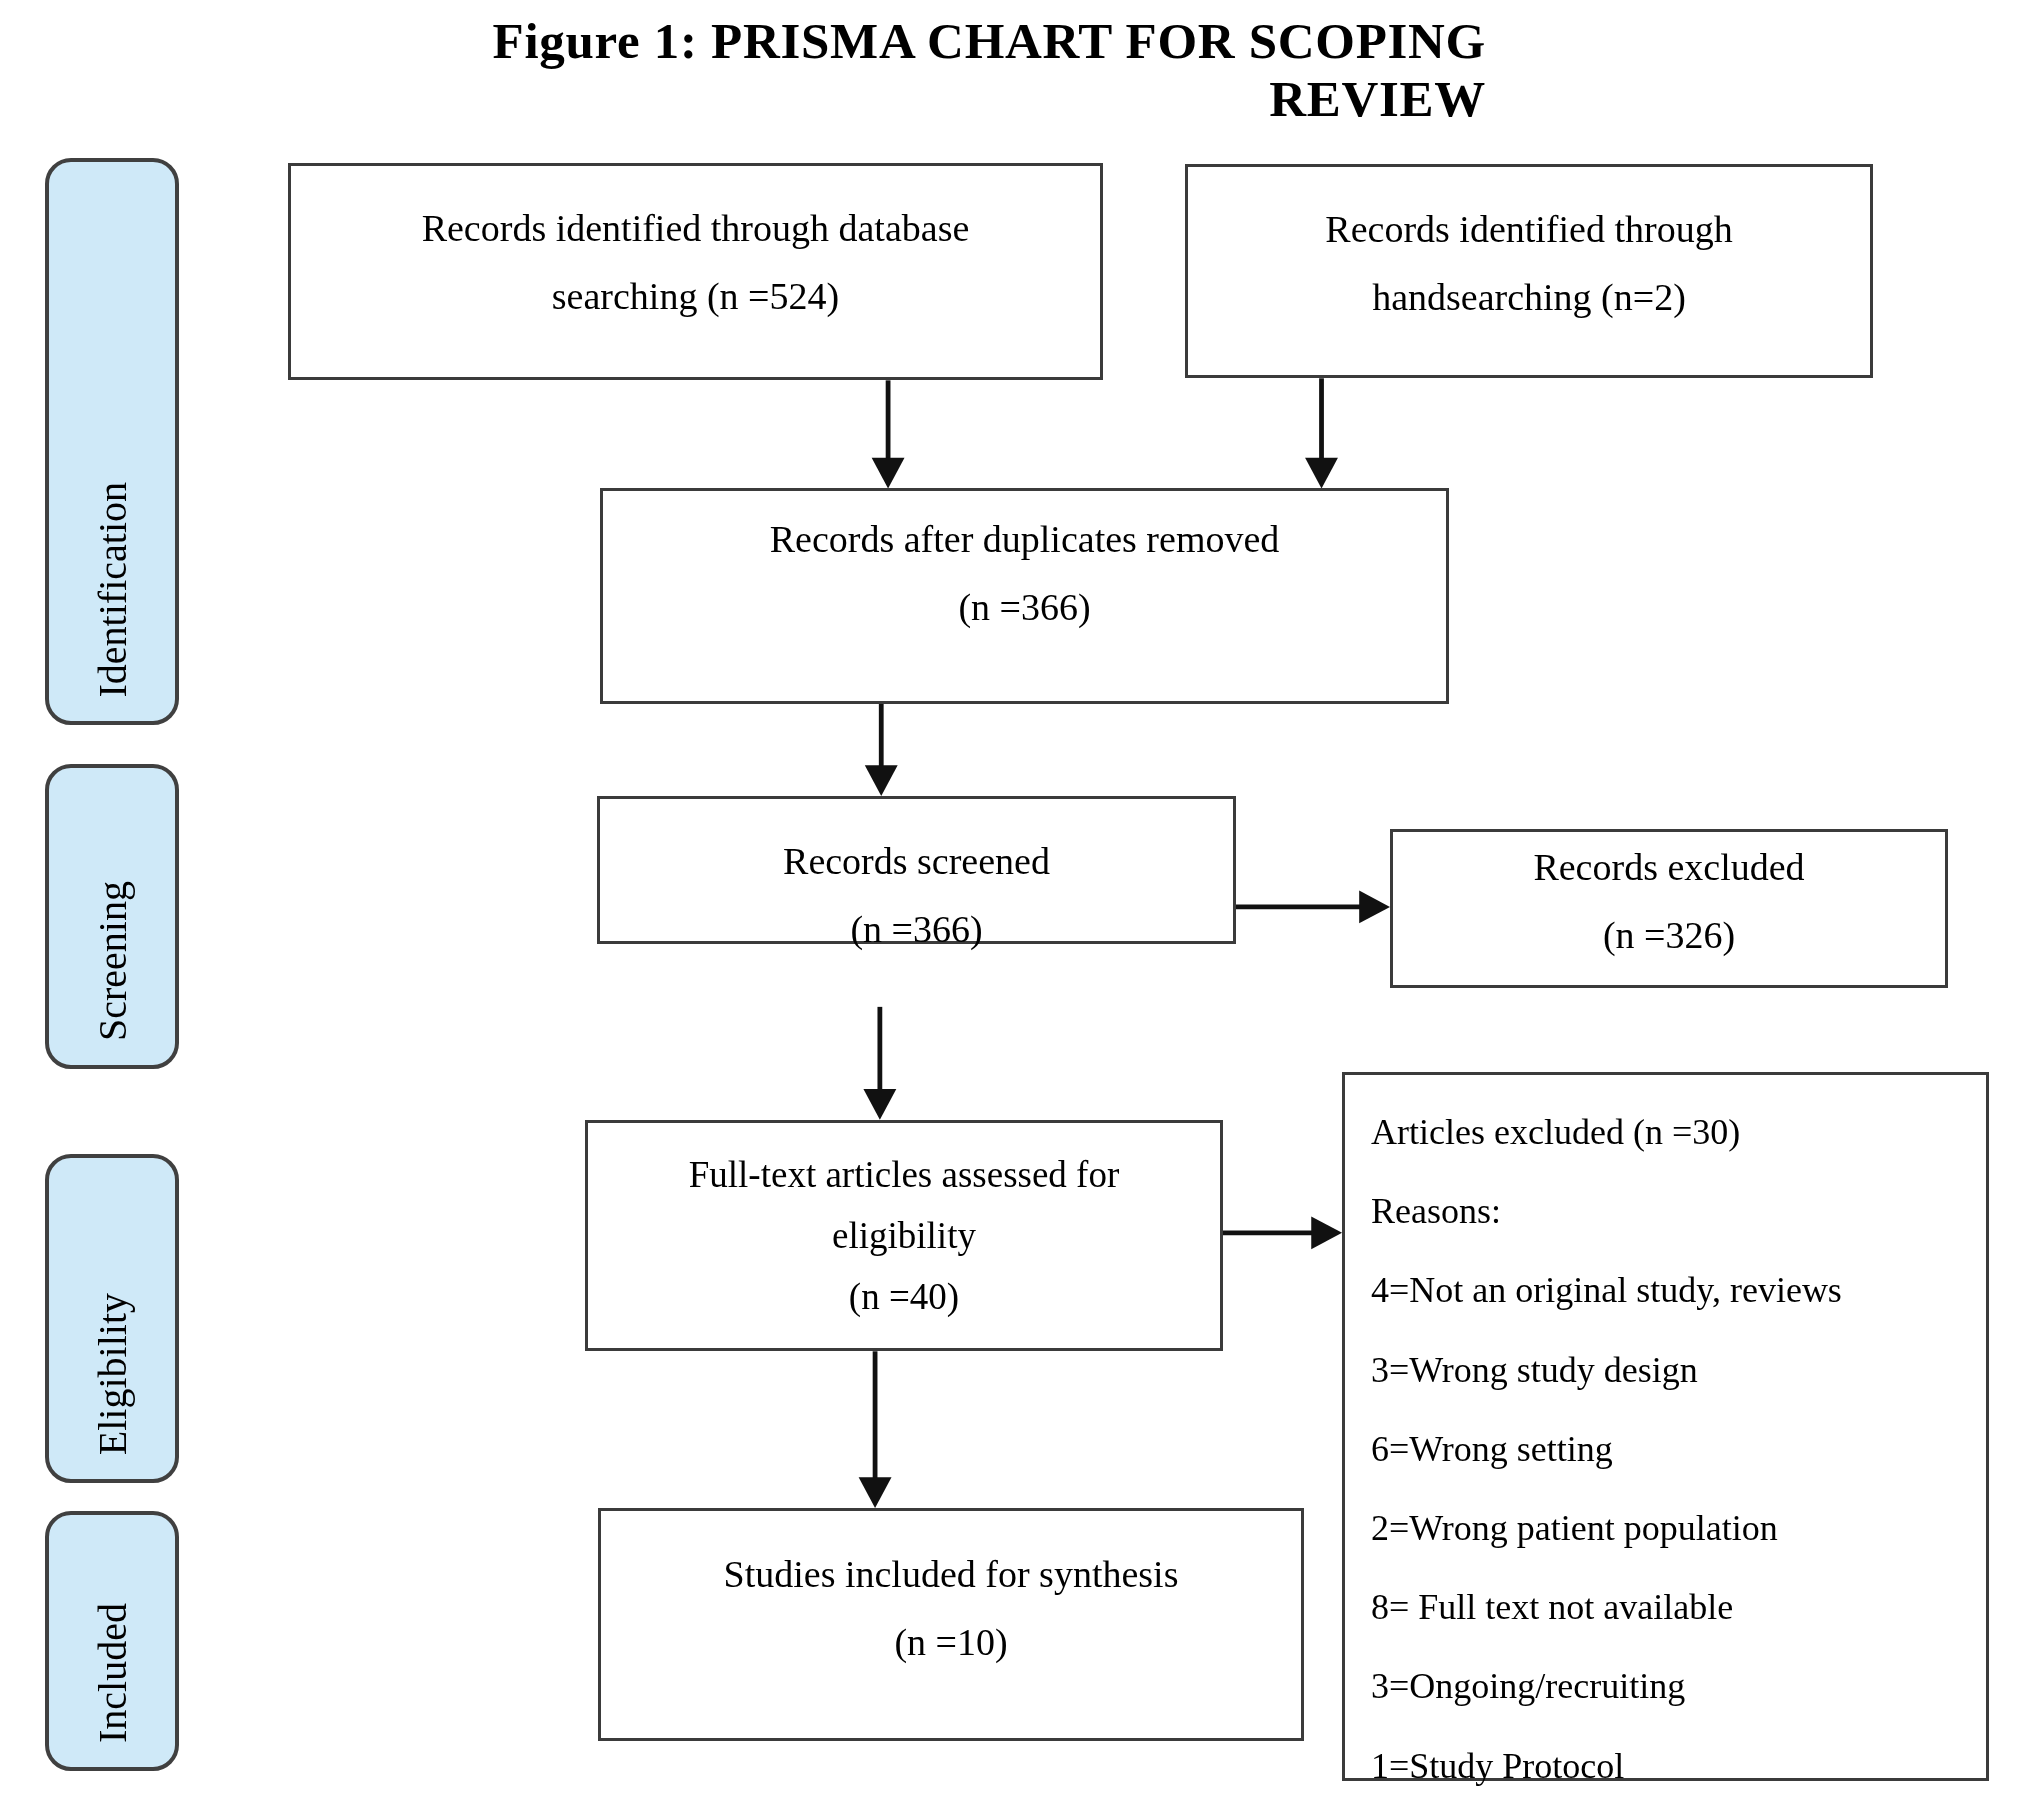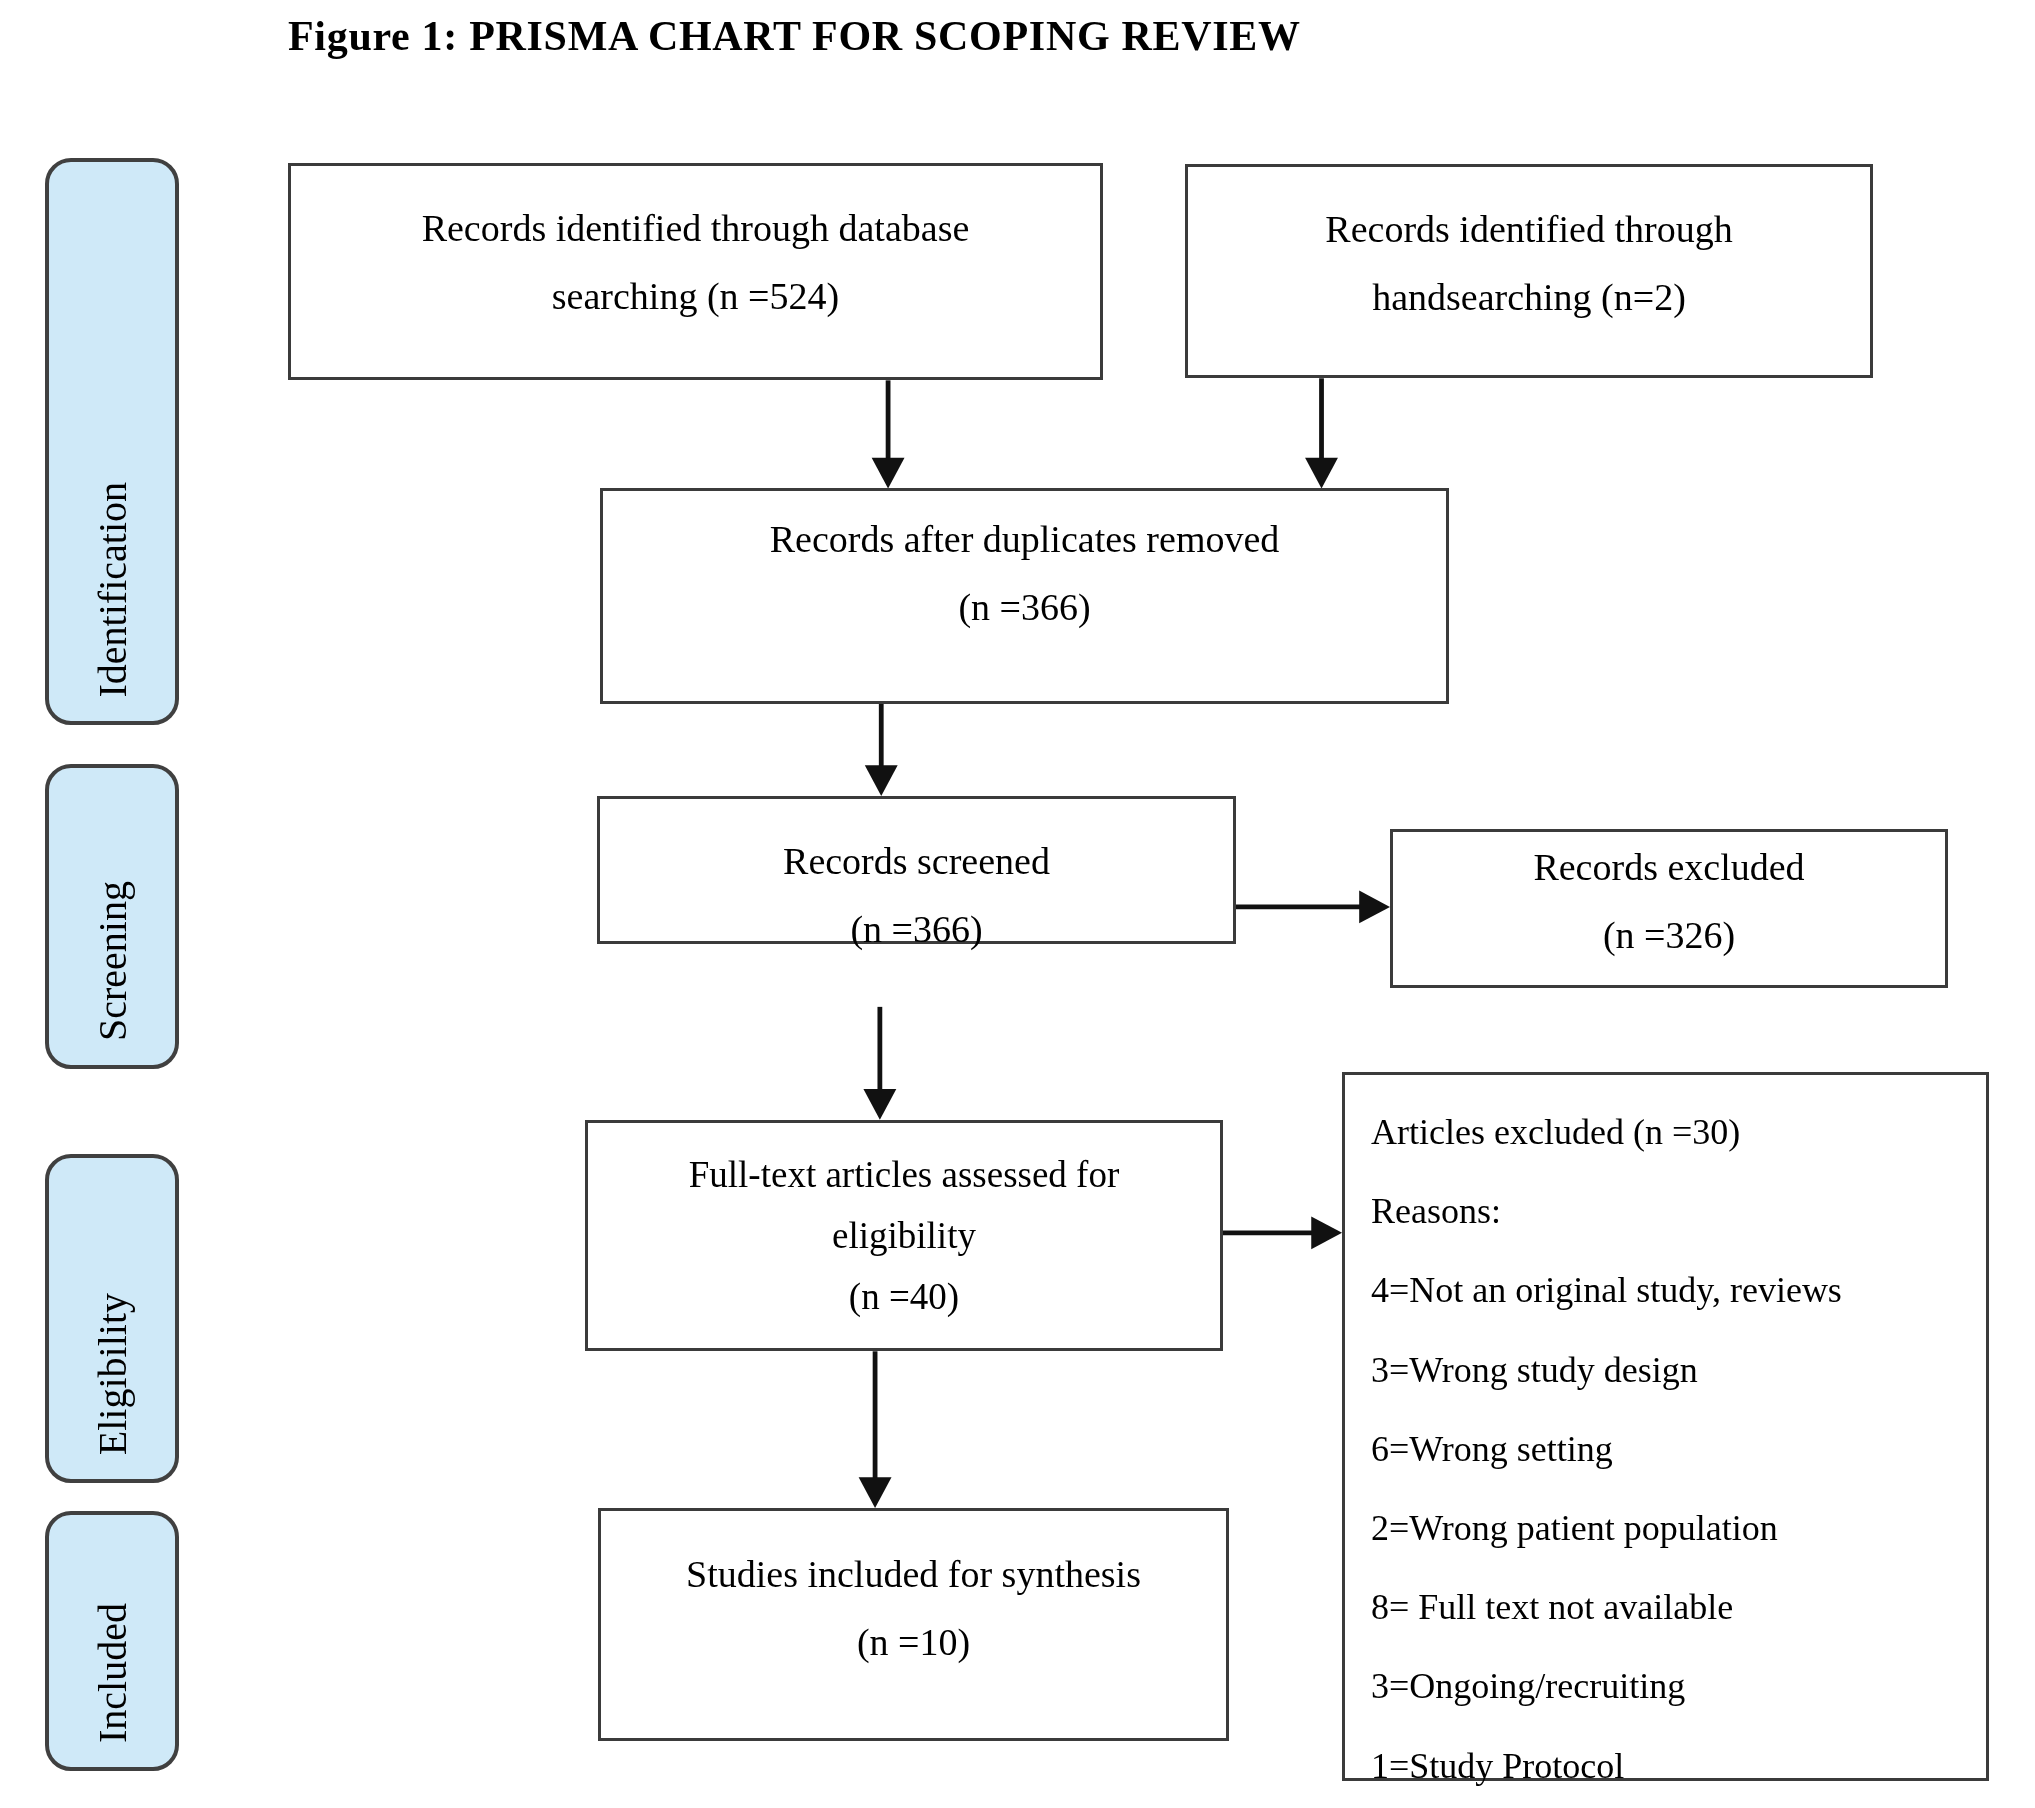--- a/index.html
+++ b/index.html
@@ -14,21 +14,21 @@
   #canvas{
     position:relative;
     width:2035px;height:1809px;
     background:var(--background);
     font-family:"Liberation Serif","DejaVu Serif",serif;
     color:var(--text);
     overflow:hidden;
   }
   .figure-title{
     position:absolute;left:288px;top:12.3px;width:1198px;
-    text-align:left;font-size:42px;font-weight:bold;letter-spacing:0.7px;
+    text-align:right;font-size:51px;font-weight:bold;letter-spacing:0.7px;
   }
   
   .stage{
     position:absolute;left:45px;width:134px;
     background:var(--stage-fill);
     border:4.1px solid var(--stage-border);
     border-radius:26px;
     box-sizing:border-box;
   }
   .stage .vlabel{
@@ -51,21 +51,21 @@
     display:flex;flex-direction:column;align-items:center;
     padding-top:29px;
     font-size:38px;line-height:1.78;text-align:right;
   }
   #box-database{left:288px;top:163px;width:815px;height:217px;}
   #box-handsearch{left:1185px;top:164px;width:688px;height:214px;}
   #box-duplicates{left:600px;top:488px;width:849px;height:216px;padding-top:15px;}
   #box-screened{left:597px;top:796px;width:639px;height:148px;}
   #box-records-excluded{left:1390px;top:829px;width:558px;height:159px;padding-top:2px;}
   #box-fulltext{left:565px;top:1120px;width:638px;height:231px;padding-top:20.5px;font-size:37px;line-height:1.65;margin-left:20px;}
-  #box-included{left:598px;top:1508px;width:631px;height:233px;padding-top:30px;}
+  #box-included{left:598px;top:1508px;width:706px;height:233px;padding-top:30px;}
   #box-articles-excluded{
     left:1342px;top:1072px;width:647px;height:709px;
     align-items:flex-start;text-align:left;
     padding:18px 6.8px 0 26px;
     font-size:36px;line-height:2.2;
   }
   .svg-layer{position:absolute;left:0;top:0;}
   .svg-layer line{stroke:var(--arrow);stroke-width:7;}
   .svg-layer polygon{fill:var(--arrow);}
 </style>

